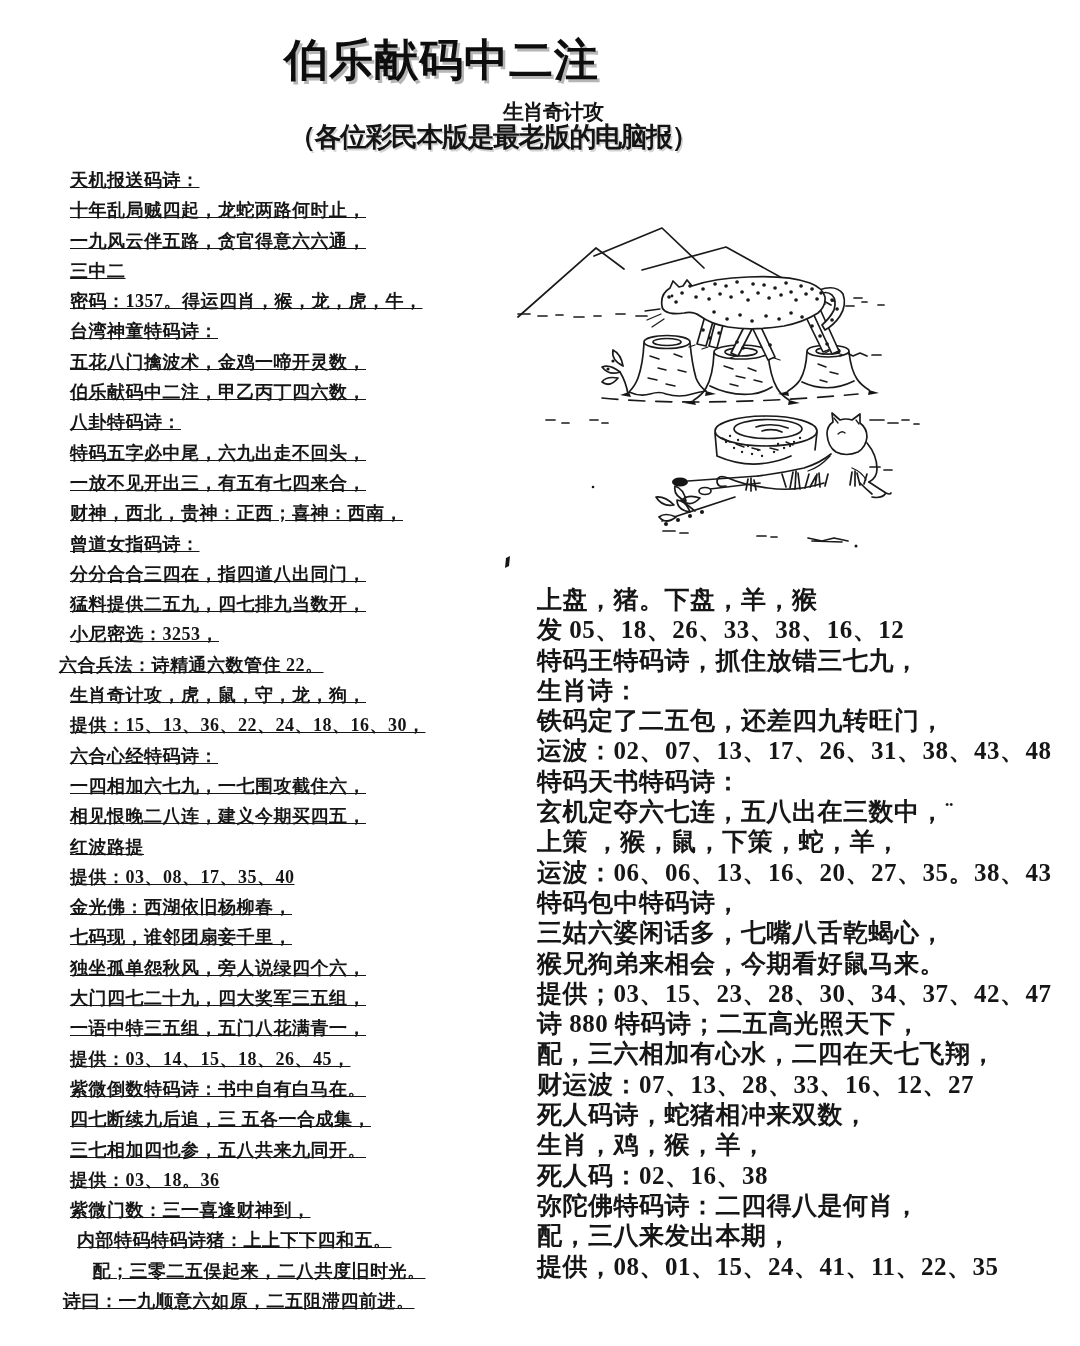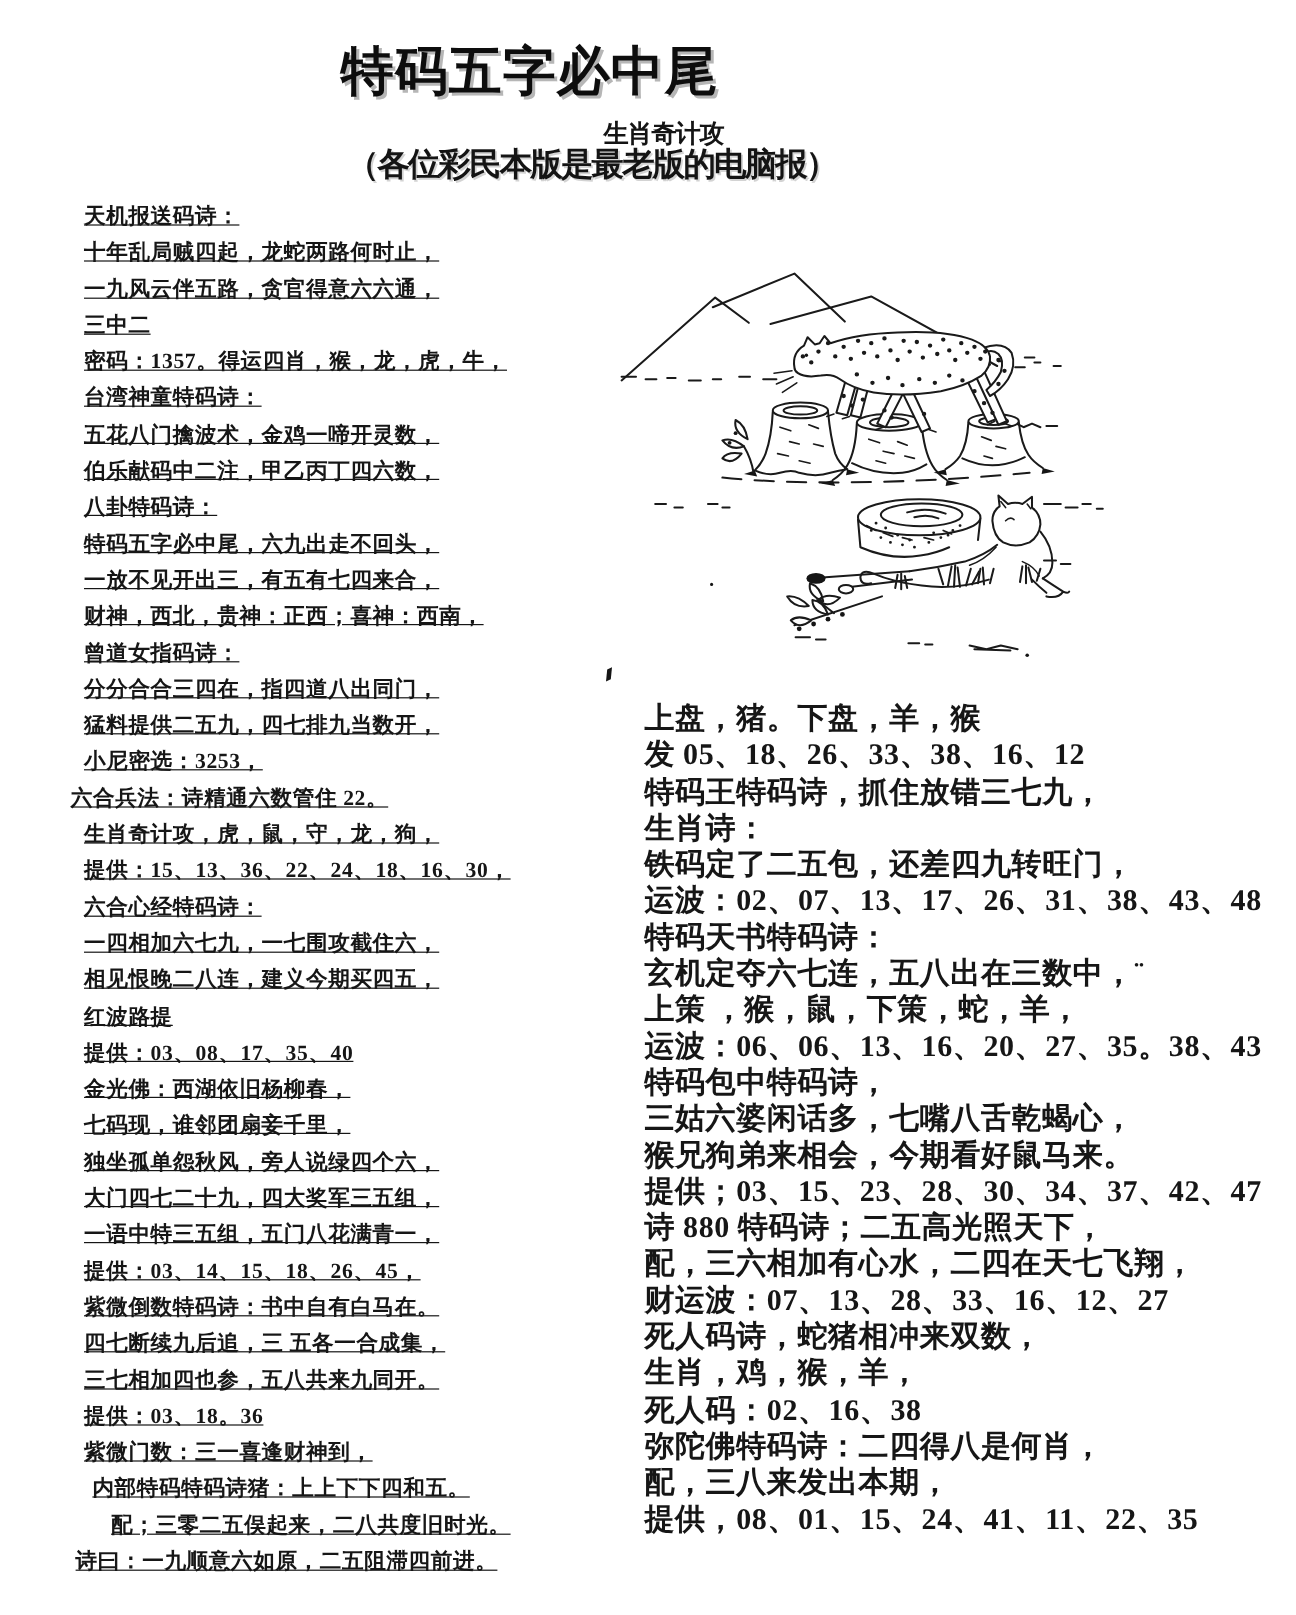--- a/index.html
+++ b/index.html
@@ -30,21 +30,21 @@
   .art .tex{stroke-width:1.4;}
   .art .speck{stroke-width:2.3;}
   .art .thin{stroke-width:1.3;}
 </style>
 </head>
 <body>
 
 <div class="page">
 
   <header>
-    <h1 class="title">特码五字必中尾</h1>
+    <h1 class="title">伯乐献码中二注</h1>
     <div class="issue">生肖奇计攻</div>
     <div class="note">（各位彩民本版是最老版的电脑报）</div>
   </header>
 
   <div class="col col-left"><div class="line">天机报送码诗：</div><div class="line">十年乱局贼四起，龙蛇两路何时止，</div><div class="line">一九风云伴五路，贪官得意六六通，</div><div class="line">三中二</div><div class="line">密码：1357。得运四肖，猴，龙，虎，牛，</div><div class="line">台湾神童特码诗：</div><div class="line">五花八门擒波术，金鸡一啼开灵数，</div><div class="line">伯乐献码中二注，甲乙丙丁四六数，</div><div class="line">八卦特码诗：</div><div class="line">特码五字必中尾，六九出走不回头，</div><div class="line">一放不见开出三，有五有七四来合，</div><div class="line">财神，西北，贵神：正西；喜神：西南，</div><div class="line">曾道女指码诗：</div><div class="line">分分合合三四在，指四道八出同门，</div><div class="line">猛料提供二五九，四七排九当数开，</div><div class="line">小尼密选：3253，</div><div class="line">六合兵法：诗精通六数管住 22。</div><div class="line">生肖奇计攻，虎，鼠，守，龙，狗，</div><div class="line">提供：15、13、36、22、24、18、16、30，</div><div class="line">六合心经特码诗：</div><div class="line">一四相加六七九，一七围攻截住六，</div><div class="line">相见恨晚二八连，建义今期买四五，</div><div class="line">红波路提</div><div class="line">提供：03、08、17、35、40</div><div class="line">金光佛：西湖依旧杨柳春，</div><div class="line">七码现，谁邻团扇妾千里，</div><div class="line">独坐孤单怨秋风，旁人说绿四个六，</div><div class="line">大门四七二十九，四大奖军三五组，</div><div class="line">一语中特三五组，五门八花满青一，</div><div class="line">提供：03、14、15、18、26、45，</div><div class="line">紫微倒数特码诗：书中自有白马在。</div><div class="line">四七断续九后追，三 五各一合成集，</div><div class="line">三七相加四也参，五八共来九同开。</div><div class="line">提供：03、18。36</div><div class="line">紫微门数：三一喜逢财神到，</div><div class="line">内部特码特码诗猪：上上下下四和五。</div><div class="line">配；三零二五俣起来，二八共度旧时光。</div><div class="line">诗曰：一九顺意六如原，二五阻滞四前进。</div></div>
   <div class="col col-right"><div class="line">上盘，猪。下盘，羊，猴</div><div class="line">发 05、18、26、33、38、16、12</div><div class="line">特码王特码诗，抓住放错三七九，</div><div class="line">生肖诗：</div><div class="line">铁码定了二五包，还差四九转旺门，</div><div class="line">运波：02、07、13、17、26、31、38、43、48</div><div class="line">特码天书特码诗：</div><div class="line">玄机定夺六七连，五八出在三数中，¨</div><div class="line">上策 ，猴，鼠，下策，蛇，羊，</div><div class="line">运波：06、06、13、16、20、27、35。38、43</div><div class="line">特码包中特码诗，</div><div class="line">三姑六婆闲话多，七嘴八舌乾蝎心，</div><div class="line">猴兄狗弟来相会，今期看好鼠马来。</div><div class="line">提供；03、15、23、28、30、34、37、42、47</div><div class="line">诗 880 特码诗；二五高光照天下，</div><div class="line">配，三六相加有心水，二四在天七飞翔，</div><div class="line">财运波：07、13、28、33、16、12、27</div><div class="line">死人码诗，蛇猪相冲来双数，</div><div class="line">生肖，鸡，猴，羊，</div><div class="line">死人码：02、16、38</div><div class="line">弥陀佛特码诗：二四得八是何肖，</div><div class="line">配，三八来发出本期，</div><div class="line">提供，08、01、15、24、41、11、22、35</div></div>
 
   <svg class="art" viewBox="0 0 590 400" aria-label="Line drawing: leopard walking across three tree stumps below mountains; cat reclining beside a large ringed stump with grass and a twig">
 
     <g>

